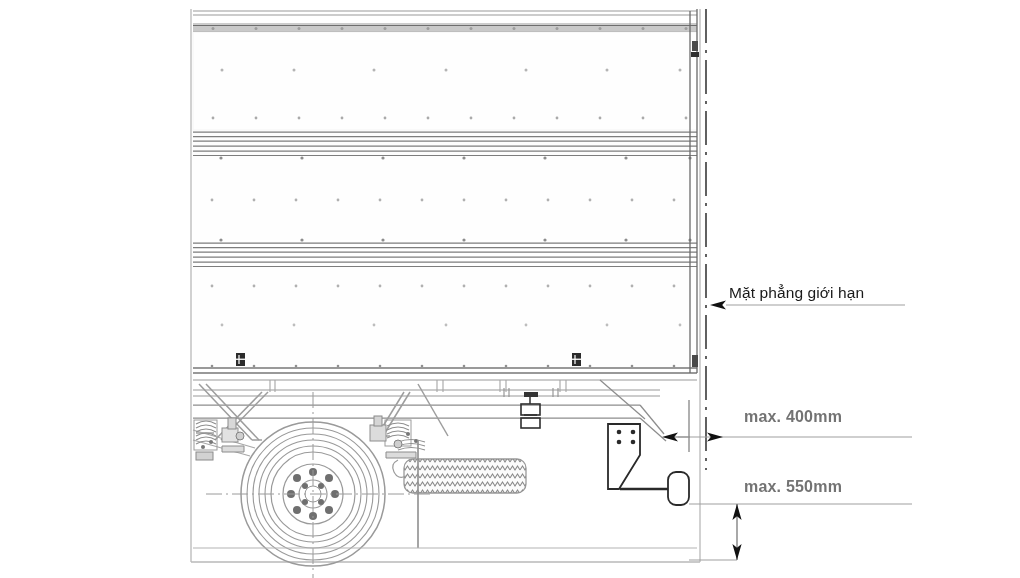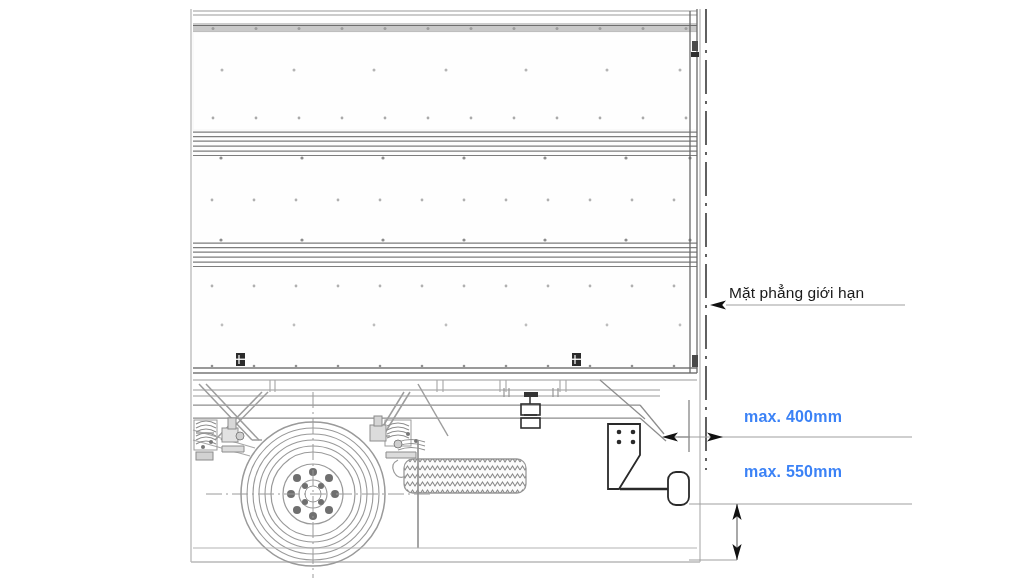--- a/index.html
+++ b/index.html
@@ -35,21 +35,21 @@
     font-size: 15.5px;
     font-weight: 400;
     letter-spacing: 0.1px;
     line-height: 26px;
     color: #1a1a1a;
   }
   .dim-label {
     font-size: 16px;
     font-weight: 700;
     letter-spacing: 0.2px;
-    color: #3b82f6;
+    color: #737373;
   }
 </style>
 </head>
 <body>
 
 <div id="stage">
 
   <svg id="drawing-svg" viewBox="0 0 1020 578">
     <defs>
       <marker id="arrL" markerWidth="12" markerHeight="9" refX="11" refY="4.5" orient="auto" markerUnits="userSpaceOnUse">
@@ -460,15 +460,15 @@
 
     </g>
   </svg>
 
   <div class="anno limit-label" style="left:729px; top:280px;">
     <div>Mặt phẳng giới hạn</div>
   </div>
 
   <div class="anno dim-label" style="left:744px; top:408px;">max. 400mm</div>
 
-  <div class="anno dim-label" style="left:744px; top:463px;">max. 550mm</div>
+  <div class="anno dim-label" style="left:744px; top:478px;">max. 550mm</div>
 
 </div>
 
 </body></html>

